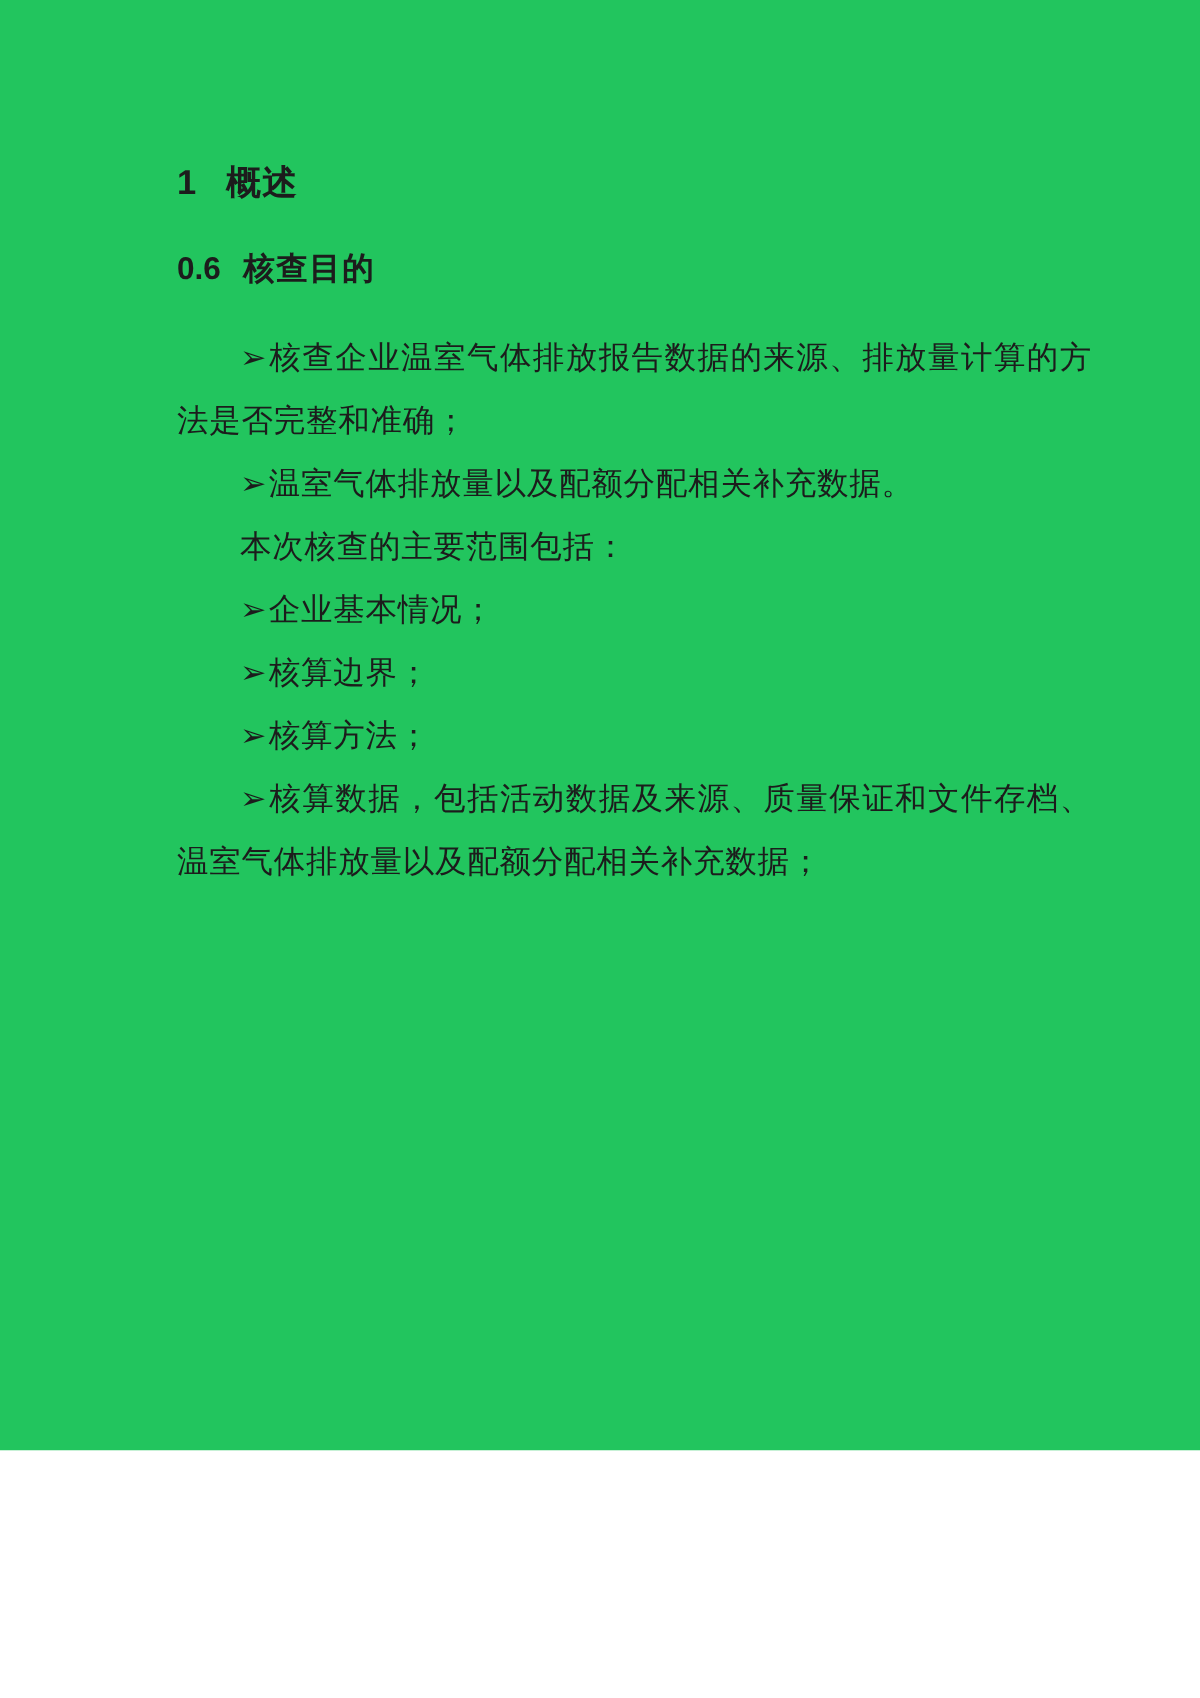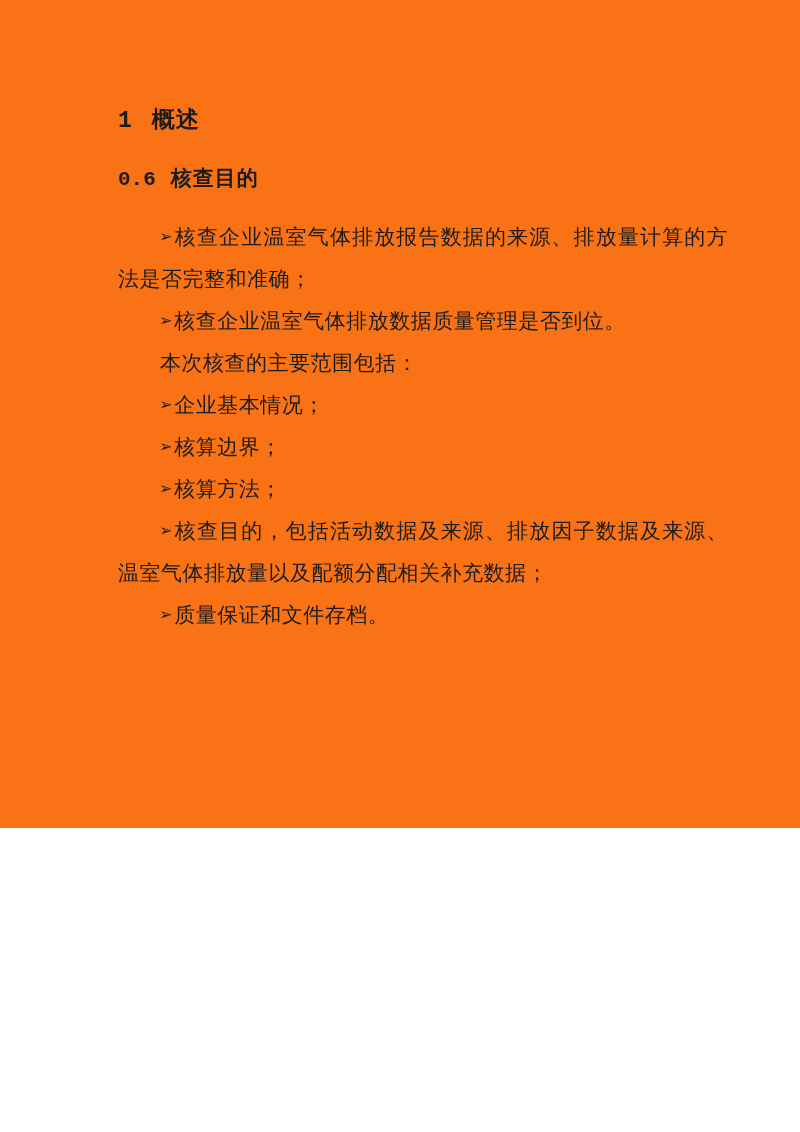--- a/index.html
+++ b/index.html
@@ -1,22 +1,22 @@
 <!DOCTYPE html>
 <html lang="zh"><head>
 <meta charset="utf-8">
 <style>
   html,body{margin:0;padding:0;background:#ffffff;}
   .page{
     position:relative;
-    width:800px;height:828px;
-    background:#f97316;
+    width:800px;height:967px;
+    background:#22c55e;
     box-sizing:border-box;
     padding:108px 72px 0 118px;
-    font-family:Liberation Mono, monospace;
+    font-family:Liberation Sans, sans-serif;
     color:#1c1c1c;
     overflow:hidden;
   }
   h1.sec1{
     margin:0;
     font-size:23px;line-height:27px;font-weight:bold;
     letter-spacing:1px;
   }
   h1.sec1 .num{margin-right:20px;letter-spacing:0;}
   h2.sec2-top{
@@ -66,32 +66,31 @@
     <span class="num">0.6</span><span>核查目的</span>
   </h2>
 
   <div class="bodyflow">
 
 
 
     <p class="para"><span class="marker">➢</span><span>核查企业温室气体排放报告数据的来源、排放量计算的方法是否完整和准确；</span></p>
 
 
-    <p class="para"><span class="marker">➢</span><span>核查企业温室气体排放数据质量管理是否到位。</span></p>
+    <p class="para"><span class="marker">➢</span><span>温室气体排放量以及配额分配相关补充数据。</span></p>
 
 
     <p class="para">本次核查的主要范围包括：</p>
 
     <p class="para"><span class="marker">➢</span><span>企业基本情况；</span></p>
 
     <p class="para"><span class="marker">➢</span><span>核算边界；</span></p>
 
     <p class="para"><span class="marker">➢</span><span>核算方法；</span></p>
 
-    <p class="para"><span class="marker">➢</span><span>核查目的，包括活动数据及来源、排放因子数据及来源、温室气体排放量以及配额分配相关补充数据；</span></p>
+    <p class="para"><span class="marker">➢</span><span>核算数据，包括活动数据及来源、质量保证和文件存档、温室气体排放量以及配额分配相关补充数据；</span></p>
 
-    <p class="para"><span class="marker">➢</span><span>质量保证和文件存档。</span></p>
 
   </div>
 
   <div class="page-footer">1</div>
 
 </div>
 
 </body></html>

